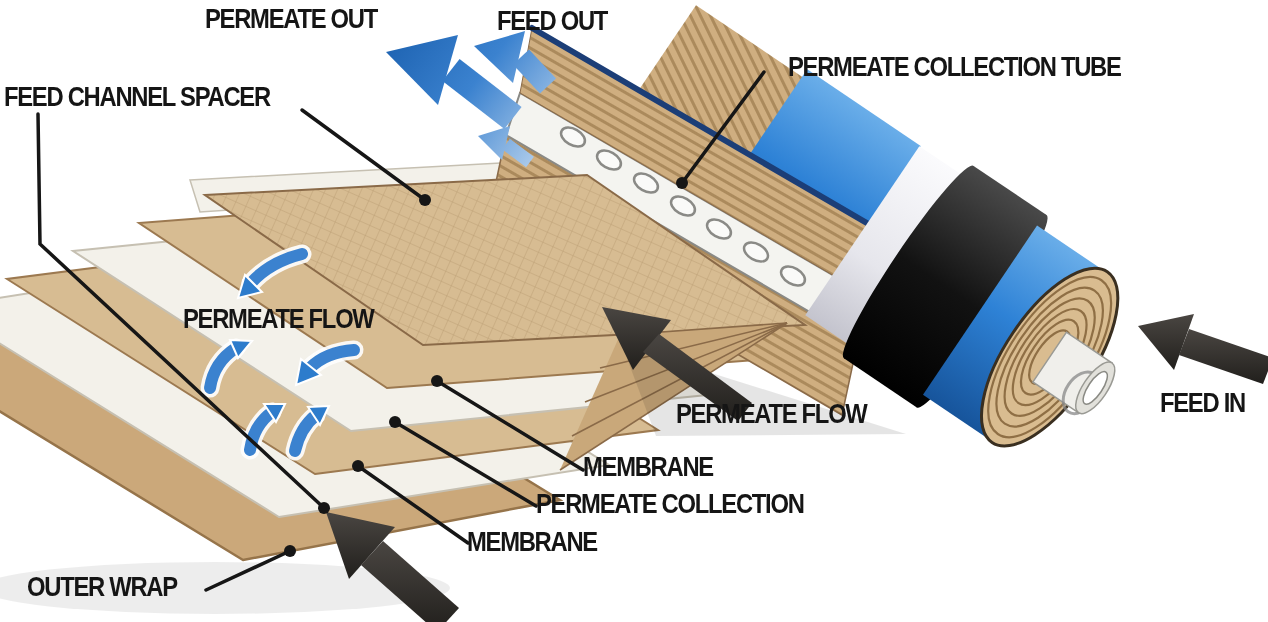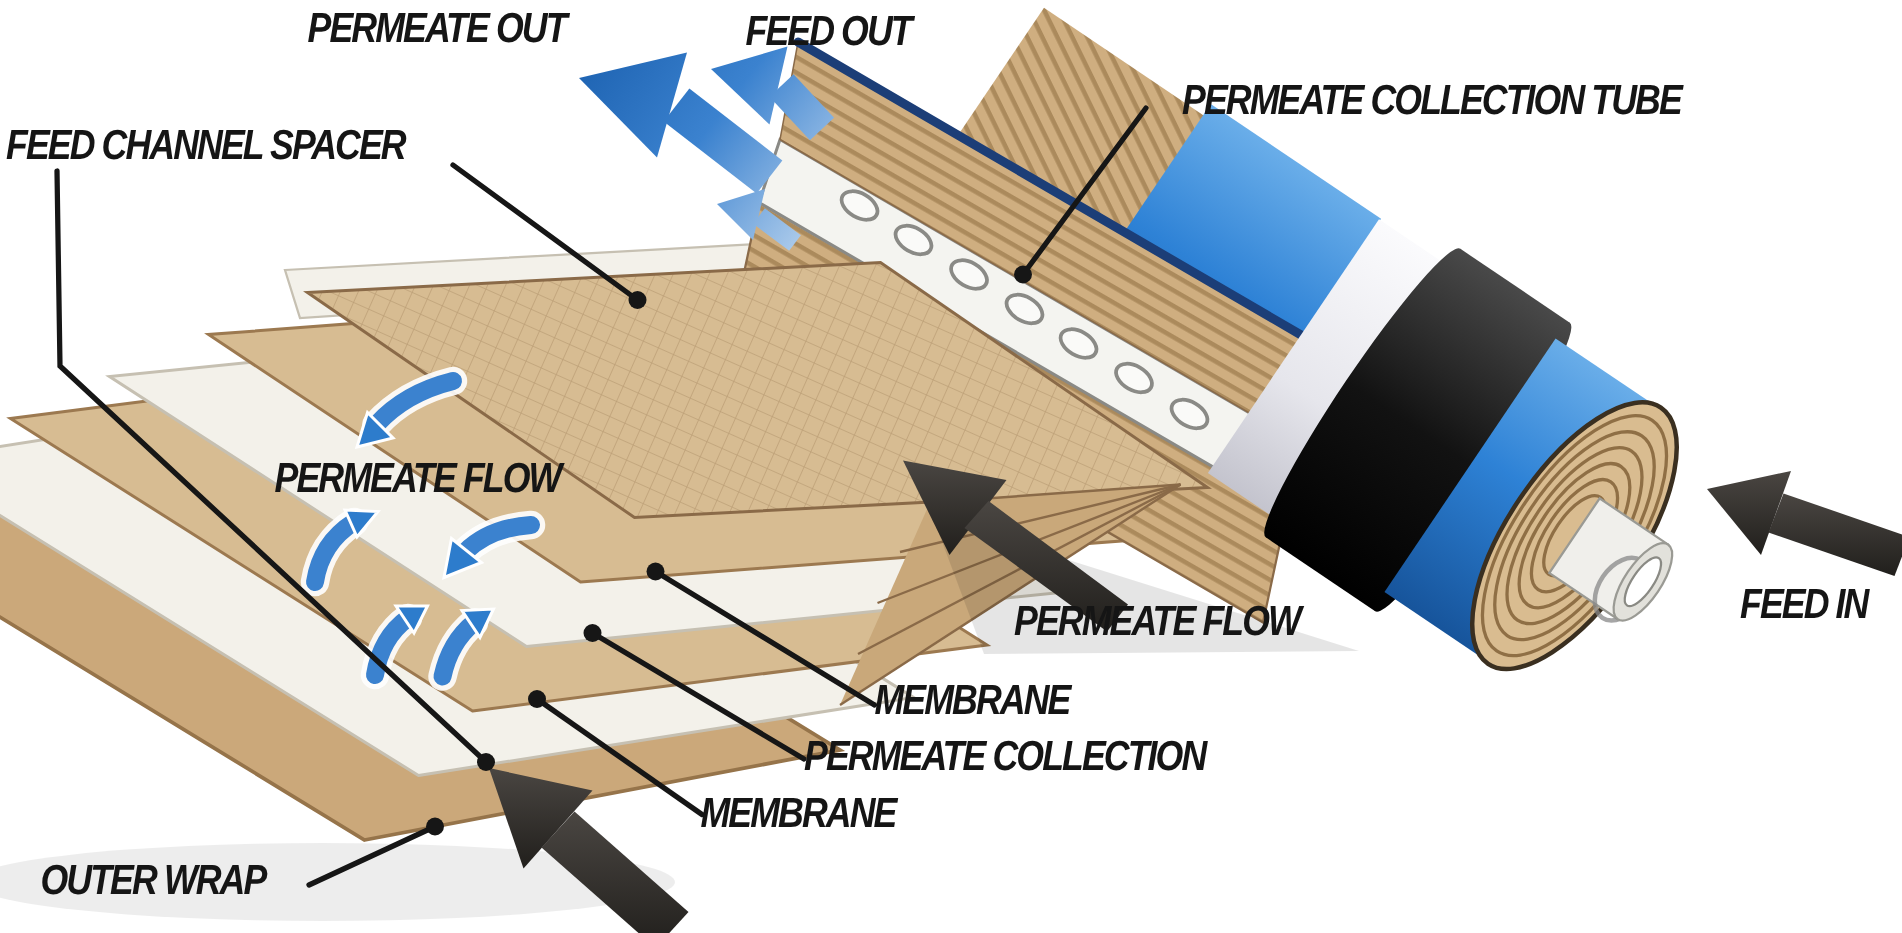--- a/index.html
+++ b/index.html
@@ -1,17 +1,17 @@
 <!DOCTYPE html>
 <html><head>
 <meta charset="utf-8">
 <style>
   html,body{margin:0;padding:0;background:#fff;}
   .stage{position:relative;width:1268px;height:622px;background:#fff;overflow:hidden;
-         font-family:"Liberation Sans",sans-serif;font-style:italic;}
+         font-family:"Liberation Sans",sans-serif;}
   .stage svg{position:absolute;left:0;top:0;}
   .lbl{position:absolute;font-weight:bold;font-size:28px;letter-spacing:-1.5px;
        color:#151515;transform:scaleX(.85);transform-origin:left top;
        white-space:nowrap;line-height:1;}
 </style>
 </head>
 <body>
 
 <div class="stage">
 

